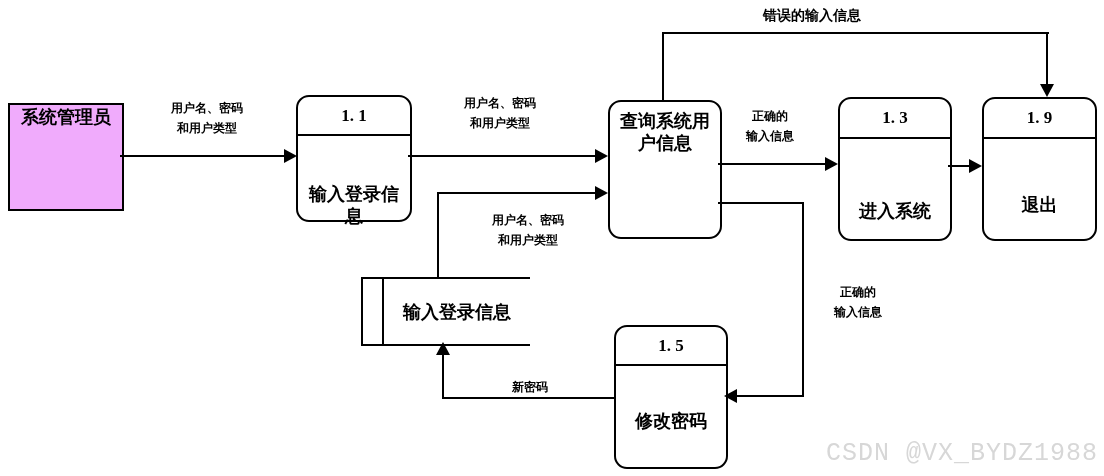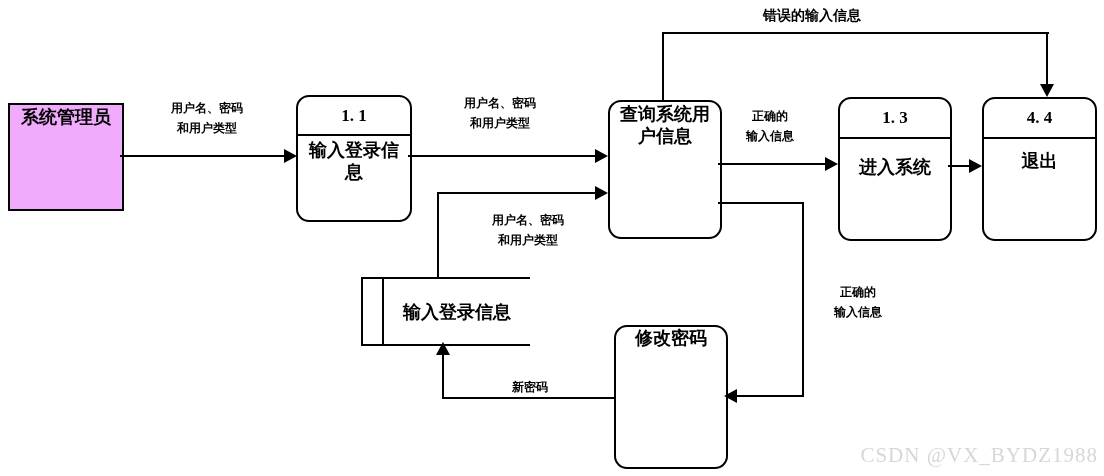--- a/index.html
+++ b/index.html
@@ -25,20 +25,21 @@
     text-align:center;
   }
   
   .process{
     position:absolute;
     border:2px solid var(--line);
     border-radius:13px;
     background:#fff;
     display:flex;flex-direction:column;
     color:#000;
+    gap:44px;
   }
   .phead{
     border-bottom:2px solid var(--line);
     display:flex;align-items:center;justify-content:center;
     font-weight:700;font-size:17px;
     flex:0 0 auto;
   }
   .pbody{
     flex:1 1 auto;
     text-align:center;
@@ -71,54 +72,55 @@
   .ah.u{border-left:7px solid transparent;border-right:7px solid transparent;border-bottom:13px solid var(--line);}
   .ah.d{border-left:7px solid transparent;border-right:7px solid transparent;border-top:13px solid var(--line);}
   
   .lbl{
     position:absolute;
     font-weight:700;font-size:12px;line-height:20px;color:#000;
     text-align:center;white-space:pre-line;
   }
   .watermark{
     position:absolute;right:6px;bottom:8px;
-    font-family:Liberation Serif, serif;
-    font-size:21px;color:var(--watermark-text);
+    font-family:Liberation Mono, monospace;
+    font-size:25px;color:var(--watermark-text);
     letter-spacing:1px;
   }
 </style>
 </head>
 <body>
 
 <div id="canvas">
 
   <div class="entity" style="left:8px;top:103px;width:112px;height:104px">
     <span>系统管理员</span>
   </div>
 
   <div class="process" style="left:296px;top:95px;width:112px;height:123px">
     <div class="phead" style="height:37px">1. 1</div>
     <div class="pbody" style="padding-top:3px">输入登录信息</div>
   </div>
 
   <div class="process" style="left:608px;top:100px;width:110px;height:135px">
-    <div class="pbody" style="padding-top:1px">查询系统用户信息</div>
+    <div class="pbody" style="padding-top:8px">查询系统用户信息</div>
   </div>
 
   <div class="process" style="left:838px;top:97px;width:110px;height:140px">
     <div class="phead" style="height:38px">1. 3</div>
     <div class="pbody" style="padding-top:17px">进入系统</div>
   </div>
 
   <div class="process" style="left:982px;top:97px;width:111px;height:140px">
-    <div class="phead" style="height:38px">4. 4</div>
+    <div class="phead" style="height:38px">1. 9</div>
     <div class="pbody" style="padding-top:11px">退出</div>
   </div>
 
   <div class="process" style="left:614px;top:325px;width:110px;height:140px">
+    <div class="phead" style="height:37px">1. 5</div>
     <div class="pbody" style="">修改密码</div>
   </div>
 
   <div class="datastore" style="left:361px;top:277px;width:167px;height:65px">
     <div class="ds-inner-line"></div>
     <div class="ds-label">输入登录信息</div>
   </div>
 
   <div>
     <div class="ln" style="left:120px;top:155px;width:166px;height:2px"></div>

